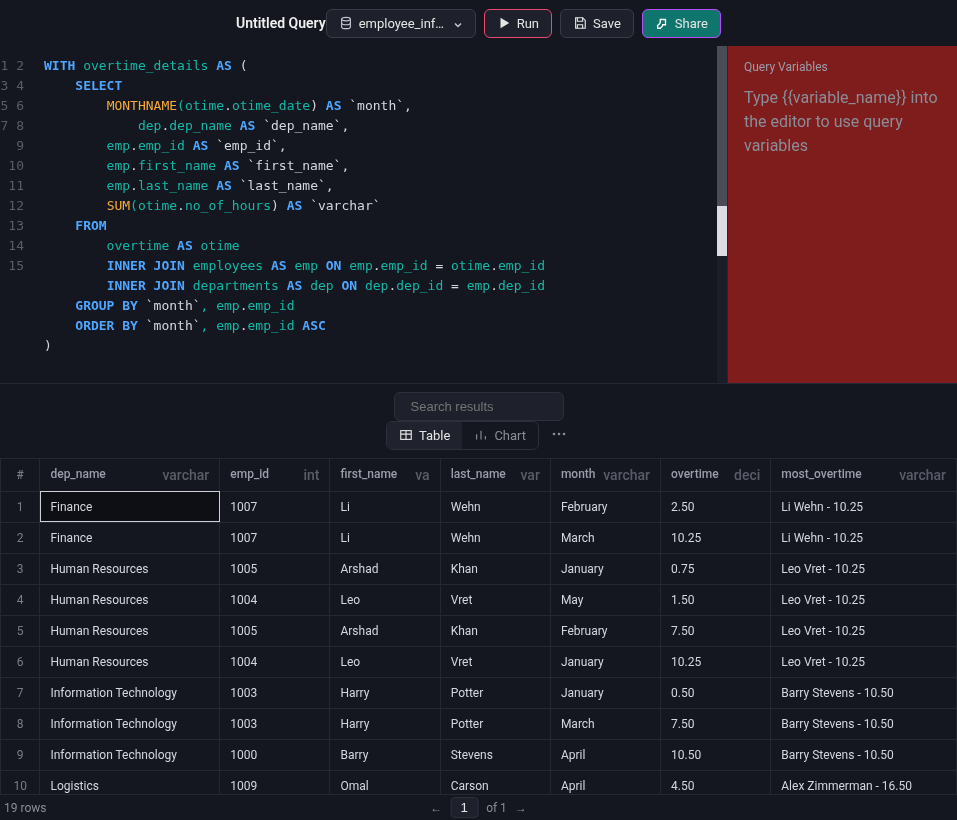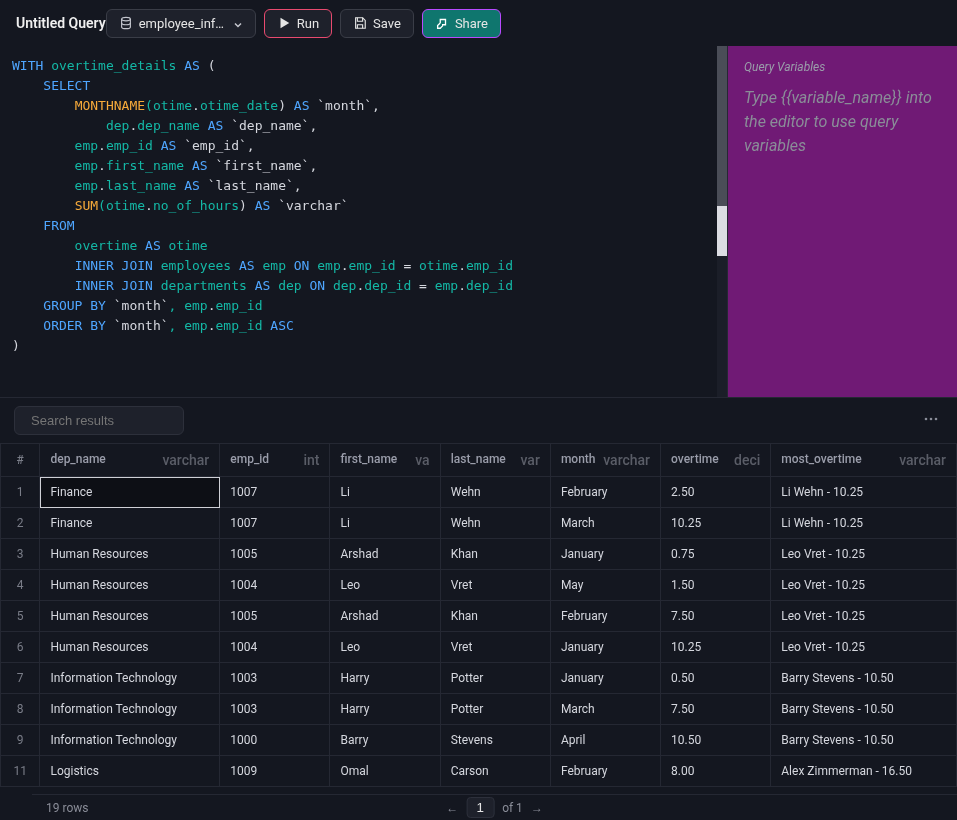--- a/index.html
+++ b/index.html
@@ -11,22 +11,22 @@
     width: 957px;
     height: 820px;
     overflow: hidden;
     display: flex;
     flex-direction: column;
   }
   
   .header {
     display: flex;
     align-items: center;
-    justify-content: flex-start;
-    padding: 10px 16px;
+    justify-content: center;
+    padding: 10px 10px;
     height: 46px;
   }
   .title { font-size: 14px; font-weight: 600; color: #f0f0f0; }
   .header-right { display: flex; gap: 8px; align-items: center; }
   .btn {
     display: inline-flex; align-items: center; gap: 6px;
     padding: 6px 12px; border-radius: 6px;
     border: 1px solid #3a3d47; background: #1e212b;
     color: #e5e5e5; font-size: 13px; cursor: pointer;
     white-space: nowrap;
@@ -43,44 +43,43 @@
   .gutter {
     width: 32px; background: #141720; text-align: right;
     padding: 10px 8px 10px 0; color: #5a5d67; font-family: ui-monospace,monospace;
     font-size: 13px; line-height: 20px;
   }
   .code {
     flex: 1; padding: 10px 12px; font-family: ui-monospace, Menlo, Consolas, monospace;
     font-size: 13px; line-height: 20px; white-space: pre; color: #d5d7de;
     overflow: hidden;
   }
-  .kw { color: #4fa6ff; font-weight: 400; }
+  .kw { color: #4fa6ff; font-weight: 700; }
   .fn { color: #f7aa3a; }
   .id { color: #14b8a6; }
   .pn { color: #d5d7de; }
   .str { color: #d5d7de; margin-top: 32px; }
   .op { color: #d5d7de; }
   .editor-scroll {
     position: absolute; right: 0; top: 0; width: 10px; height: 100%;
     background: #1b1e28;
   }
   .editor-thumb { position: absolute; right: 0; top: 0; width: 10px; height: 160px; background: #4a4d57; }
   .editor-thumb2 { position: absolute; right: 0; top: 160px; width: 10px; height: 50px; background: #dcdde3; }
   
   .vars {
-    width: 230px; background: #701a75; padding: 14px 16px;
+    width: 230px; background: #7f1d1d; padding: 14px 16px;
     border-left: 1px solid #252833;
-    font-style: italic;
   }
   .vars-title { color: #9a9daa; font-size: 12px; margin-bottom: 12px; }
   .vars-hint { color: #8a8d98; font-size: 16px; line-height: 1.5; }
   
   .results-bar {
     display: flex; align-items: center; justify-content: space-between;
-    padding: 8px 14px; border-top: 1px solid #252833;
+    padding: 8px 14px; border-top: 1px solid #252833; flex-direction: column;
   }
   .search-box {
     display: flex; align-items: center; gap: 6px;
     background: #1e212b; border: 1px solid #2d303b; border-radius: 6px;
     padding: 6px 10px; width: 170px; color: #8a8d98;
   }
   .search-box input {
     background: transparent; border: none; outline: none; color: #e5e5e5;
     font-size: 13px; flex: 1;
   }
@@ -104,23 +103,22 @@
   col.c-dep { width: 155px; }
   col.c-emp { width: 95px; }
   col.c-fn  { width: 95px; }
   col.c-ln  { width: 95px; }
   col.c-mo  { width: 95px; }
   col.c-ot  { width: 95px; }
   col.c-most{ width: 160px; }
   
   .footer {
     display: flex; align-items: center; justify-content: space-between;
-    padding: 6px 14px; font-size: 12px; color: #8a8d98;
+    padding: 6px 4px; font-size: 12px; color: #8a8d98;
     border-top: 1px solid #252833;
-    margin-left: 32px;
   }
   .pager { display: flex; align-items: center; gap: 8px; position: absolute; left: 50%; transform: translateX(-50%); }
   .pager input { width: 28px; text-align: center; background: #1e212b; border: 1px solid #2d303b; color: #e5e5e5; border-radius: 4px; padding: 2px; }
   .footer-rel { position: relative; height: 26px; display:flex; align-items:center;}
 </style>
 </head>
 <body>
 
 <div class="header">
   <div class="title">Untitled Query</div>
@@ -163,20 +161,36 @@
             <path d="M6 8V4h6v6h-4M6 8l-3 3v3h3l3-3"></path>
           </svg>
       </span>
       <span>Share</span>
     </div>
   </div>
 </div>
 
 <div class="main">
   <div class="editor-wrap">
+    <div class="gutter" id="gutter">1
+2
+3
+4
+5
+6
+7
+8
+9
+10
+11
+12
+13
+14
+15
+</div>
     <div class="code" id="code"><span class="kw">WITH</span><span class="id"> overtime_details </span><span class="kw">AS</span><span class="pn"> (</span>
 <span class="pn">    </span><span class="kw">SELECT</span>
 <span class="pn">        </span><span class="fn">MONTHNAME</span><span class="id">(otime</span><span class="pn">.</span><span class="id">otime_date</span><span class="pn">) </span><span class="kw">AS</span><span class="str"> `month`</span><span class="pn">,</span>
 <span class="id">            dep</span><span class="pn">.</span><span class="id">dep_name </span><span class="kw">AS</span><span class="str"> `dep_name`</span><span class="pn">,</span>
 <span class="id">        emp</span><span class="pn">.</span><span class="id">emp_id </span><span class="kw">AS</span><span class="str"> `emp_id`</span><span class="pn">,</span>
 <span class="id">        emp</span><span class="pn">.</span><span class="id">first_name </span><span class="kw">AS</span><span class="str"> `first_name`</span><span class="pn">,</span>
 <span class="id">        emp</span><span class="pn">.</span><span class="id">last_name </span><span class="kw">AS</span><span class="str"> `last_name`</span><span class="pn">,</span>
 <span class="pn">        </span><span class="fn">SUM</span><span class="id">(otime</span><span class="pn">.</span><span class="id">no_of_hours</span><span class="pn">) </span><span class="kw">AS</span><span class="str"> `varchar`</span>
 <span class="pn">    </span><span class="kw">FROM</span>
 <span class="id">        overtime </span><span class="kw">AS</span><span class="id"> otime</span>
@@ -201,20 +215,39 @@
   <div class="search-box">
     <span class="icon">
       <svg viewBox="0 0 16 16" fill="none" stroke="#8a8d98" stroke-width="1.5">
           <circle cx="7" cy="7" r="4.5"></circle>
           <path d="M11 11l3 3"></path>
         </svg>
     </span>
     <input placeholder="Search results" style="">
   </div>
   <div style="display:flex;align-items:center">
+    <div class="view-toggle">
+      <div class="vt-btn active">
+        <span class="icon">
+          <svg viewBox="0 0 16 16" fill="none" stroke="currentColor" stroke-width="1.3">
+              <rect x="2" y="3" width="12" height="10"></rect>
+              <path d="M2 7h12M8 3v10"></path>
+            </svg>
+        </span>
+        <span>Table</span>
+      </div>
+      <div class="vt-btn">
+        <span class="icon">
+          <svg viewBox="0 0 16 16" fill="none" stroke="currentColor" stroke-width="1.3">
+              <path d="M3 13V7M8 13V3M13 13V9"></path>
+            </svg>
+        </span>
+        <span>Chart</span>
+      </div>
+    </div>
     <div class="dots">
       <svg width="16" height="16" viewBox="0 0 16 16" fill="#8a8d98">
           <circle cx="3" cy="8" r="1.3"></circle>
           <circle cx="8" cy="8" r="1.3"></circle>
           <circle cx="13" cy="8" r="1.3"></circle>
         </svg>
     </div>
   </div>
 </div>
 
@@ -327,20 +360,30 @@
           <td class="row-num">9</td>
           <td>Information Technology</td>
           <td>1000</td>
           <td>Barry</td>
           <td>Stevens</td>
           <td>April</td>
           <td>10.50</td>
           <td>Barry Stevens - 10.50</td>
         </tr>
         <tr>
+          <td class="row-num">10</td>
+          <td>Logistics</td>
+          <td>1009</td>
+          <td>Omal</td>
+          <td>Carson</td>
+          <td>April</td>
+          <td>4.50</td>
+          <td>Alex Zimmerman - 16.50</td>
+        </tr>
+        <tr>
           <td class="row-num">11</td>
           <td>Logistics</td>
           <td>1009</td>
           <td>Omal</td>
           <td>Carson</td>
           <td>February</td>
           <td>8.00</td>
           <td>Alex Zimmerman - 16.50</td>
         </tr>
       </tbody>

